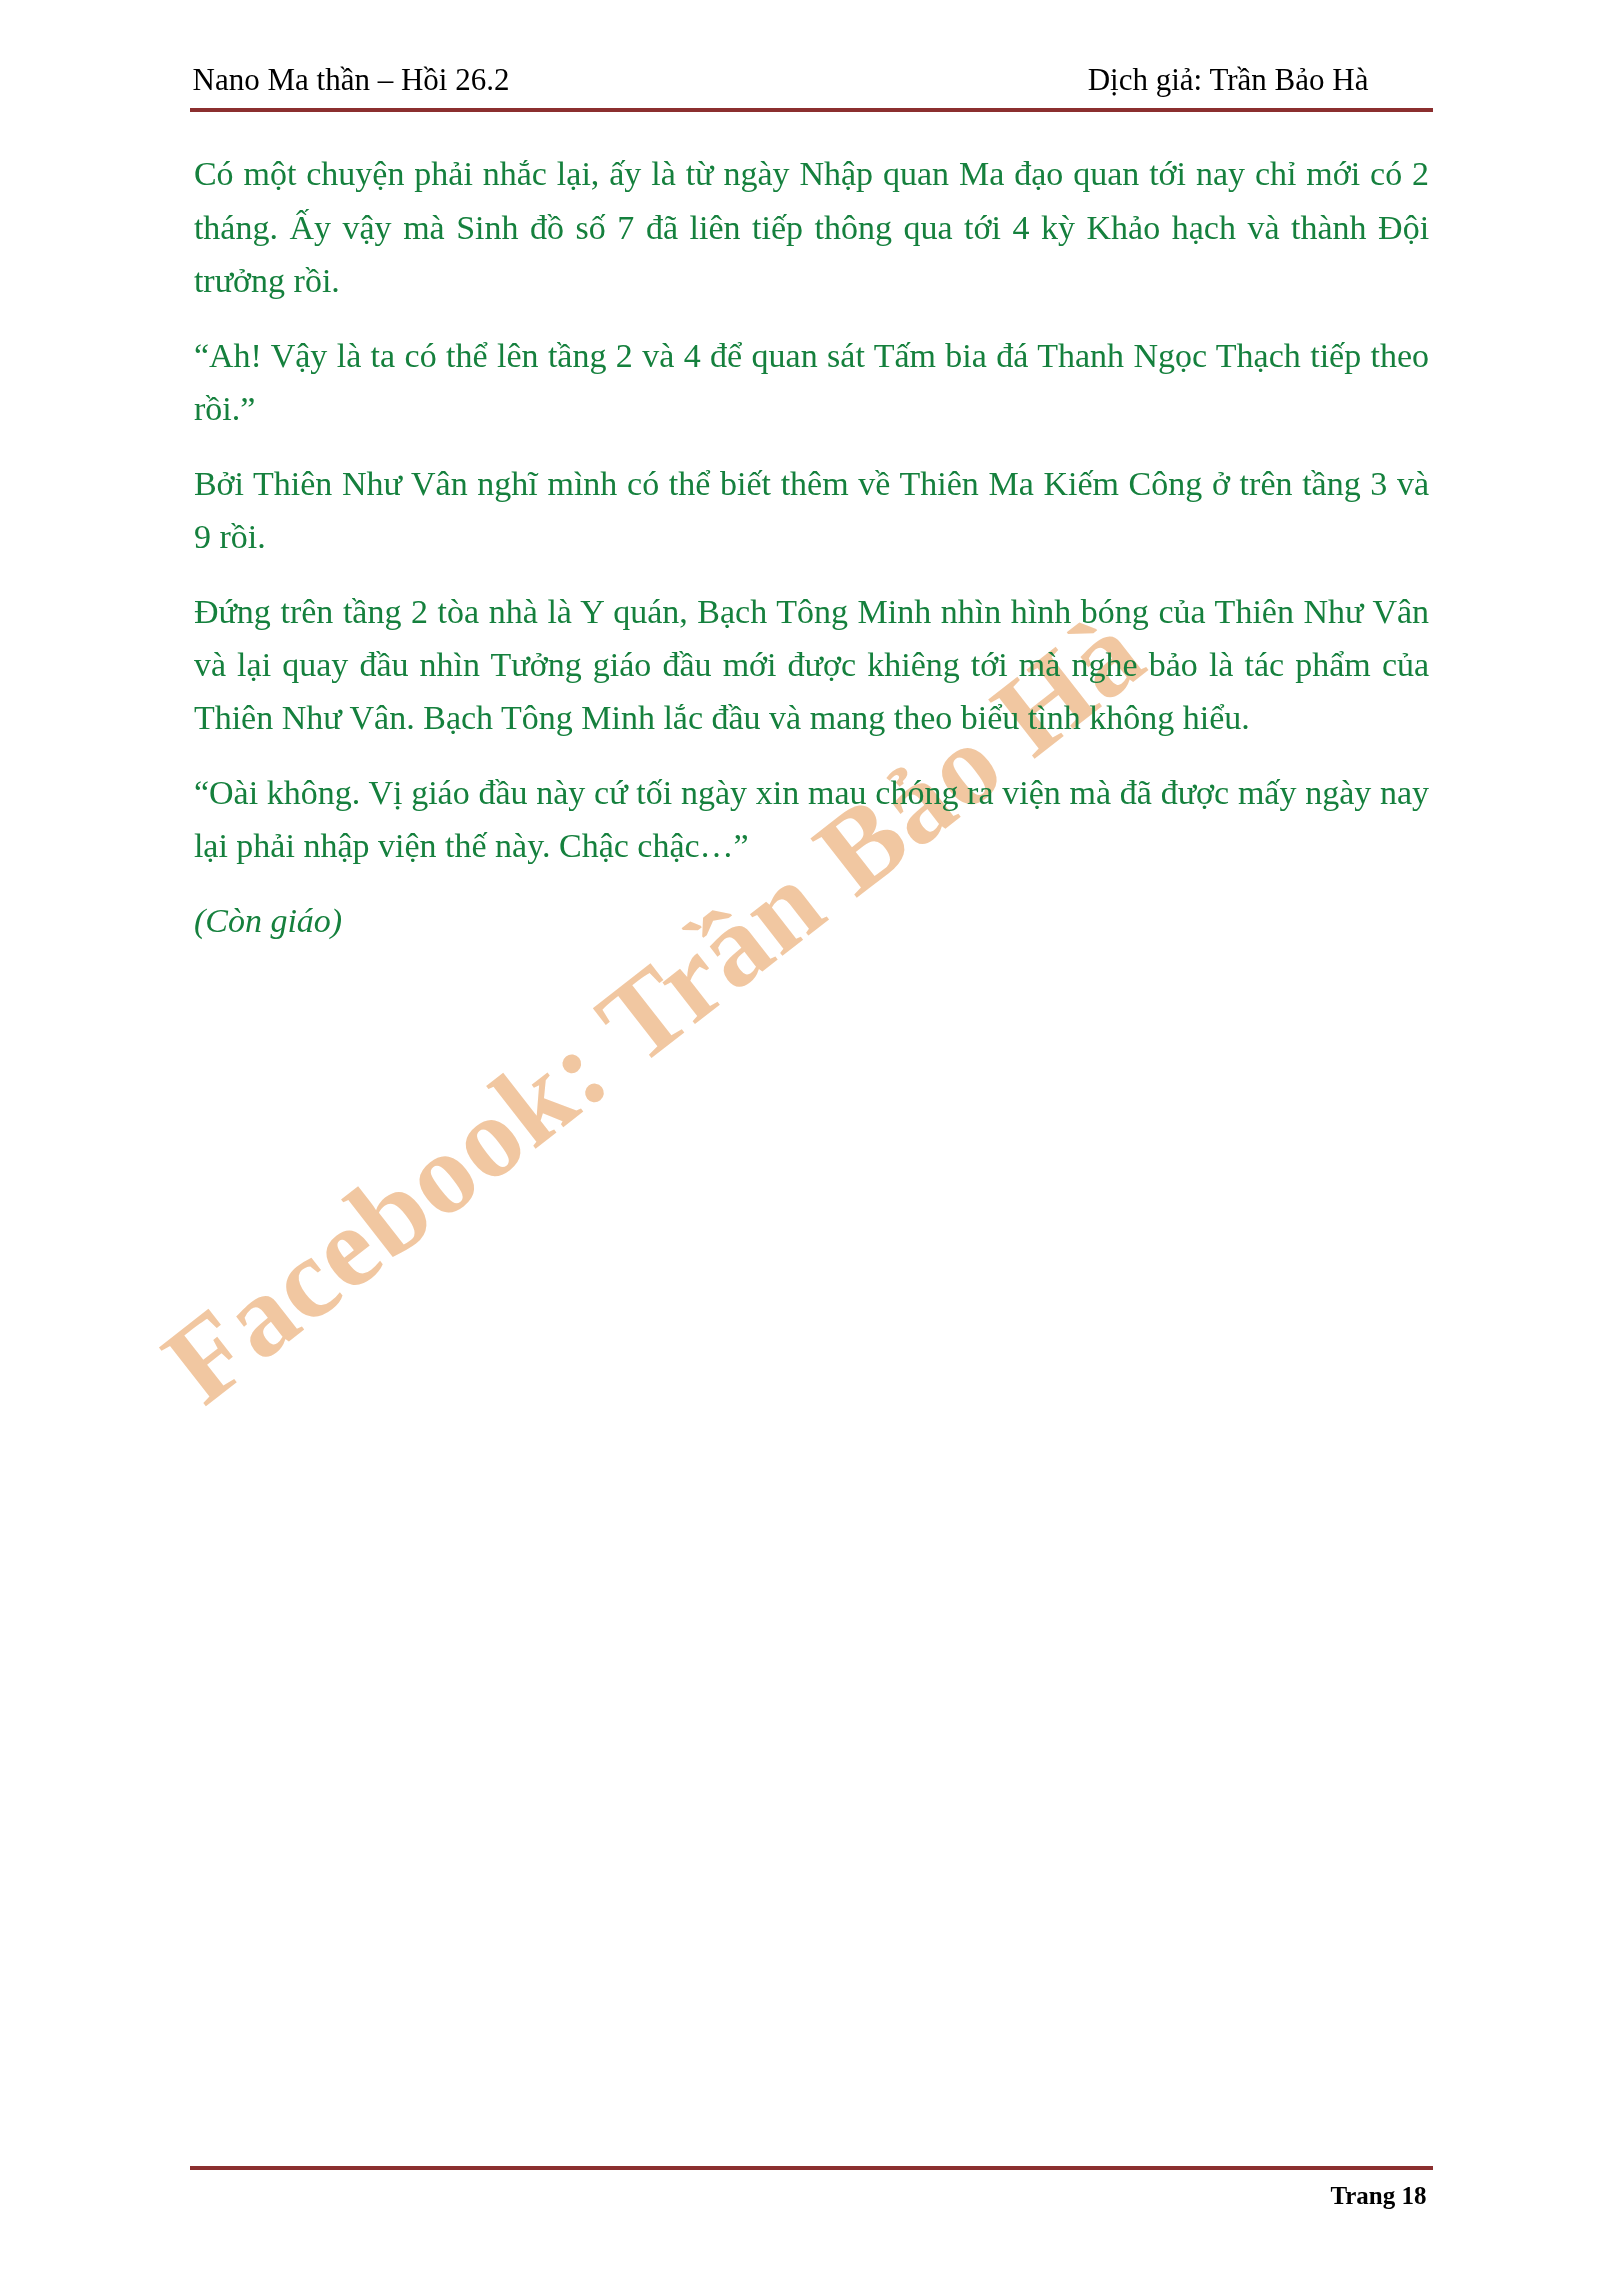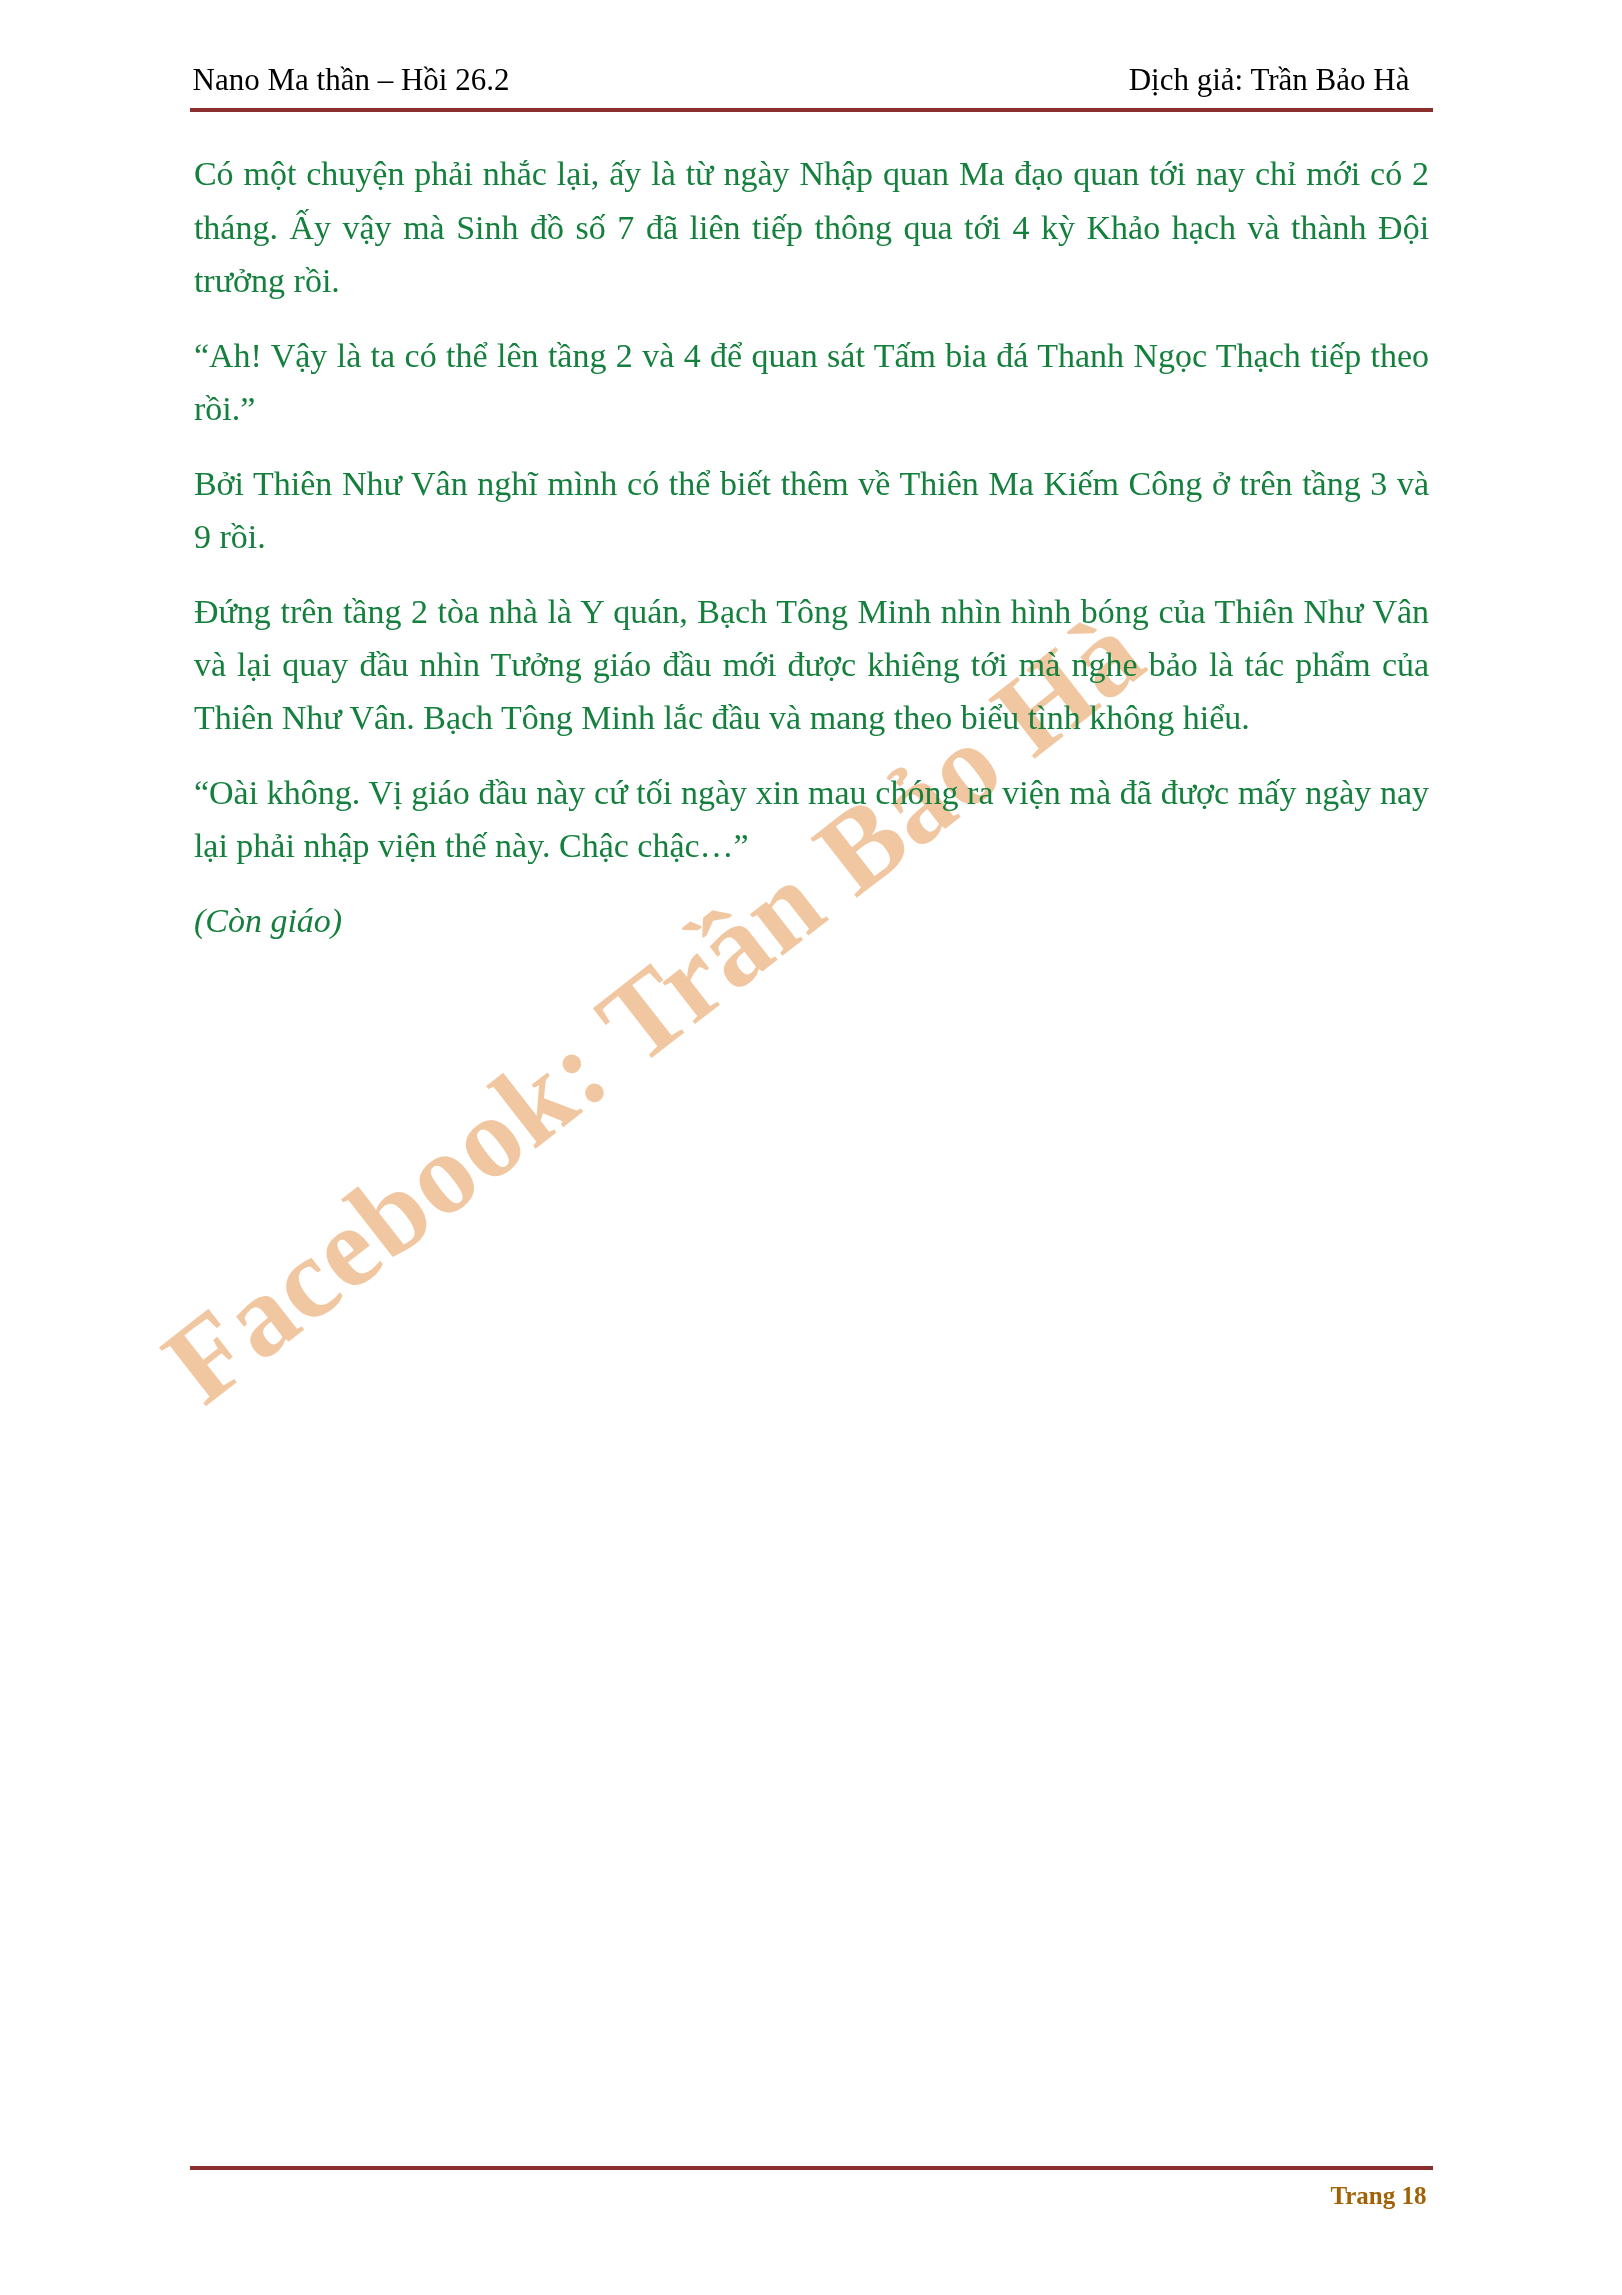--- a/index.html
+++ b/index.html
@@ -35,21 +35,21 @@
     padding: 0 2.6px 9.2px 2.6px;
     box-sizing: border-box;
   }
   .header-left,
   .header-right {
     font-size: 31px;
     color: #000000;
     white-space: nowrap;
   }
   .header-right {
-    margin-right: 21px;
+    margin-right: 62px;
   }
   .header-rule {
     width: 100%;
     border-top: 4.6px solid #8B2F2F;
     margin-top: 1.3px;
   }
 
   
   .body-text {
     position: relative;
@@ -104,21 +104,21 @@
     bottom: 85px;
   }
   .footer-rule {
     width: 100%;
     border-top: 4.6px solid #8B2F2F;
   }
   .footer-text {
     text-align: right;
     font-size: 25px;
     font-weight: bold;
-    color: #a16207;
+    color: #000000;
     margin-top: 11.8px;
     padding-right: 6.5px;
   }
 </style>
 </head>
 <body>
 
 <div class="page">
 
   <div class="content-frame">

